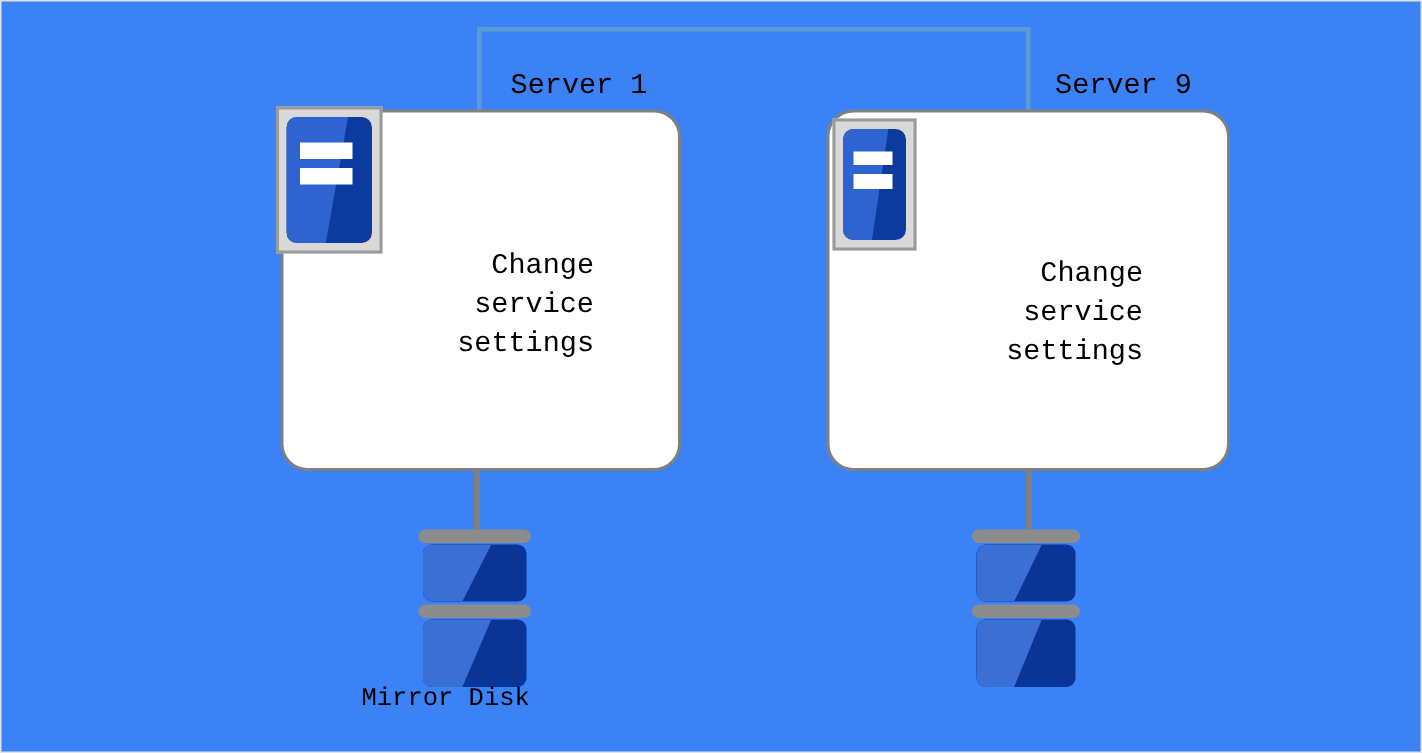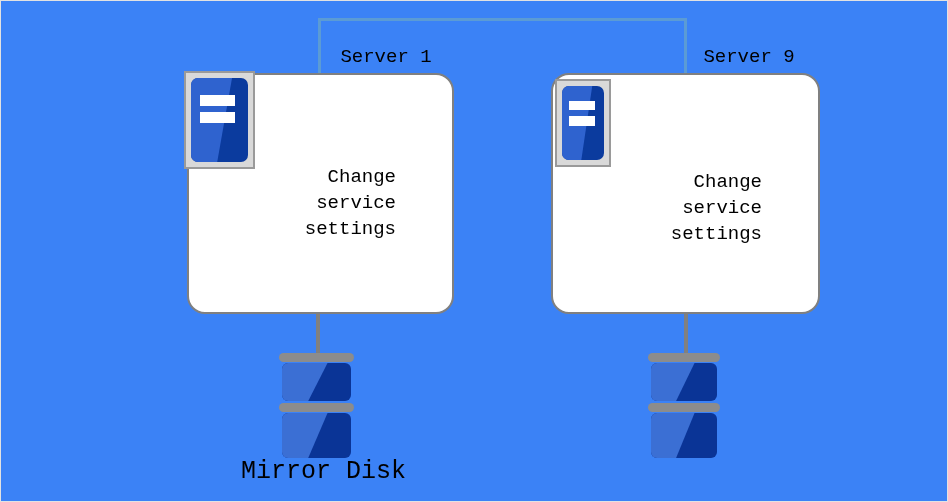--- a/index.html
+++ b/index.html
@@ -122,24 +122,24 @@
     content: "";
     position: absolute;
     left: 0; top: 0; bottom: 0;
     width: 100%;
     background: #3b6fd4;
     clip-path: polygon(0 0, 66% 0, 38% 100%, 0 100%);
   }
 
   .disk-label {
     position: absolute;
-    font-size: 25px;
+    font-size: 17px;
     color: #000000;
     white-space: nowrap;
-    text-align: right;
+    text-align: left;
   }
 </style>
 </head>
 <body>
 
 <div id="canvas">
 
   <div>
     <div class="link-h" style="left:317px; top:17px; width:369px; height:3px;"></div>
     <div class="link-v" style="left:317px; top:17px; width:3px; height:56px;"></div>

